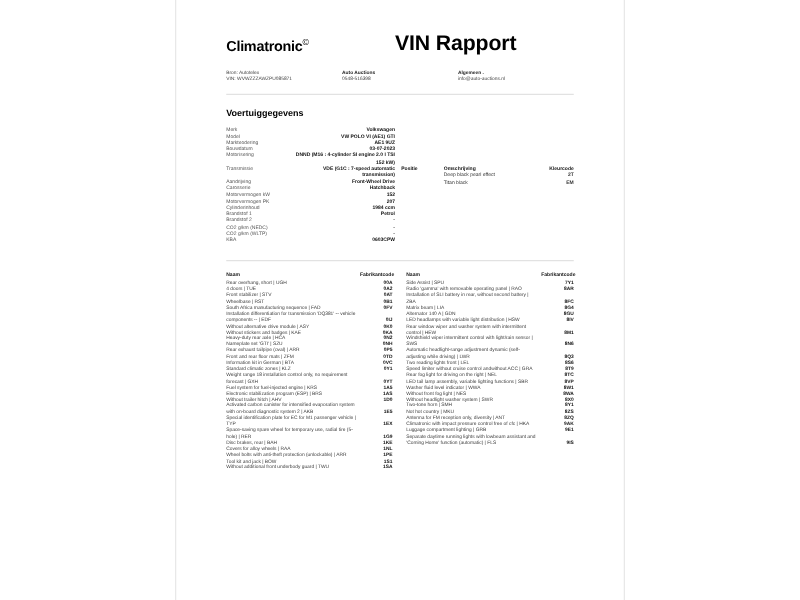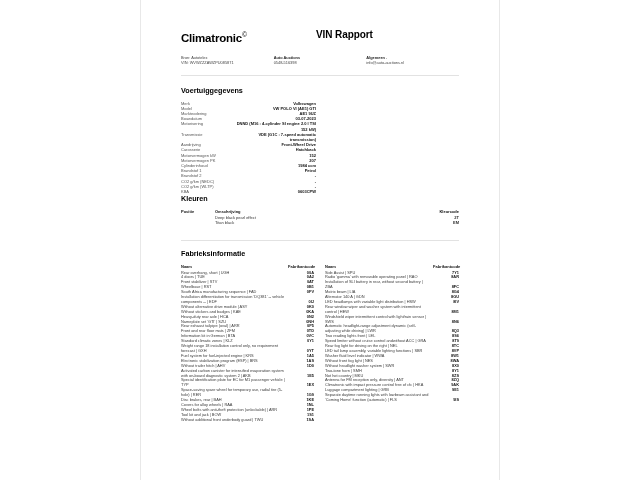--- a/index.html
+++ b/index.html
@@ -47,21 +47,21 @@
     letter-spacing: -0.2px;
     color: #000;
     line-height: 13px;
   }
   .brand-title .reg {
     font-size: 7px;
     vertical-align: super;
     font-weight: normal;
   }
   .doc-title {
-    font-size: 10px;
+    font-size: 17px;
     font-weight: bold;
     color: #000;
     line-height: 13px;
     letter-spacing: -0.1px;
   }
   .meta-cols {
     margin-top: 10px;
     display: flex;
     flex-direction: row;
     font-size: 3.9px;
@@ -73,22 +73,23 @@
 
   .rule {
     margin-top: 9px;
     border-top: 1px solid #e2e2e2;
     height: 0;
   }
 
   
   .cols {
     display: flex;
-    flex-direction: column;
+    flex-direction: row;
     margin-top: 10px;
+    align-items: center;
   }
   .col-left { width: 135px; padding-right: 5px; }
   .col-right { flex: 1; }
 
   .sec-title {
     font-size: 7.2px;
     font-weight: bold;
     color: #000;
     margin-bottom: 6px;
   }
@@ -272,21 +273,20 @@
               <div class="spec-label">CO2 g/km (WLTP)</div>
               <div class="spec-value">-</div>
             </div>
             <div class="spec-row">
               <div class="spec-label">KBA</div>
               <div class="spec-value">0603CPW</div>
             </div>
           </div>
       </div>
       <div class="col-right">
-        <div class="sec-title">Kleuren</div>
         <div class="col-head">
           <div class="c-pos">Positie</div>
           <div class="c-desc">Omschrijving</div>
           <div class="c-code">Kleurcode</div>
         </div>
         <div id="colors-rows">
             <div class="colors-row">
               <div class="c-pos"></div>
               <div class="c-desc">Deep black pearl effect</div>
               <div class="c-code">2T</div>
@@ -295,21 +295,20 @@
               <div class="c-pos"></div>
               <div class="c-desc">Titan black</div>
               <div class="c-code">EM</div>
             </div>
           </div>
       </div>
     </div>
 
     <div class="fab-wrap">
       <div class="fab-rule"></div>
-      <div class="sec-title">Fabrieksinformatie</div>
       <div class="fab-cols">
         <div class="fab-col">
           <div class="fab-head">
             <div class="f-name">Naam</div>
             <div class="f-code">Fabrikantcode</div>
           </div>
           <div id="fab-left">
               <div class="fab-row">
                 <div class="f-name">Rear overhang, short | UGH</div>
                 <div class="f-code">00A</div>

